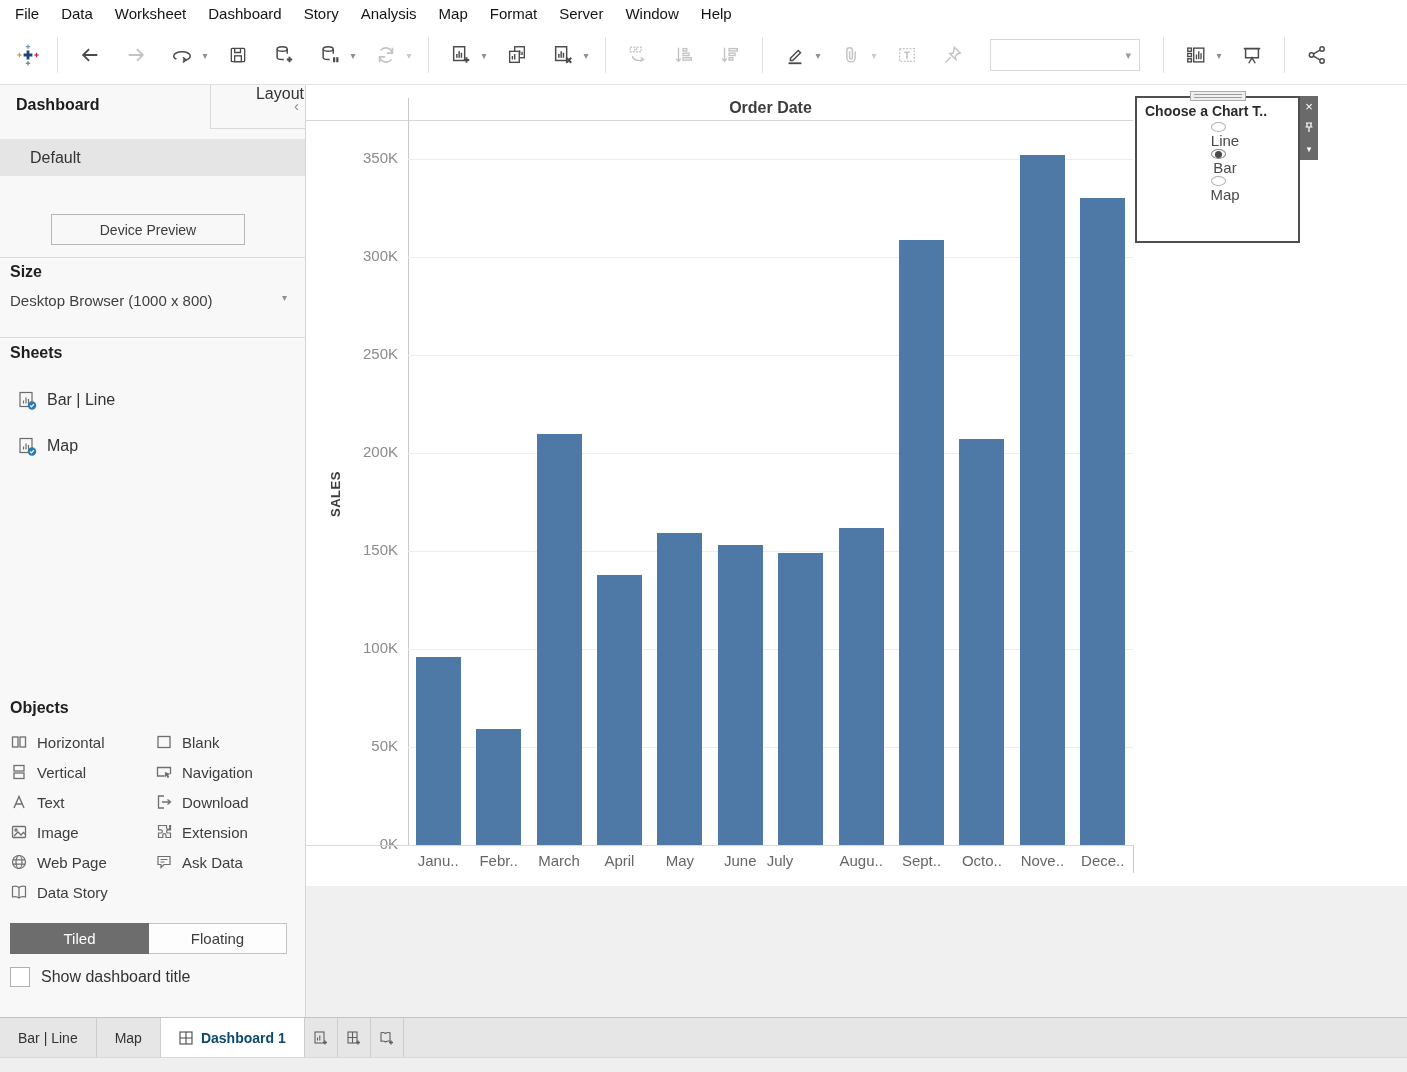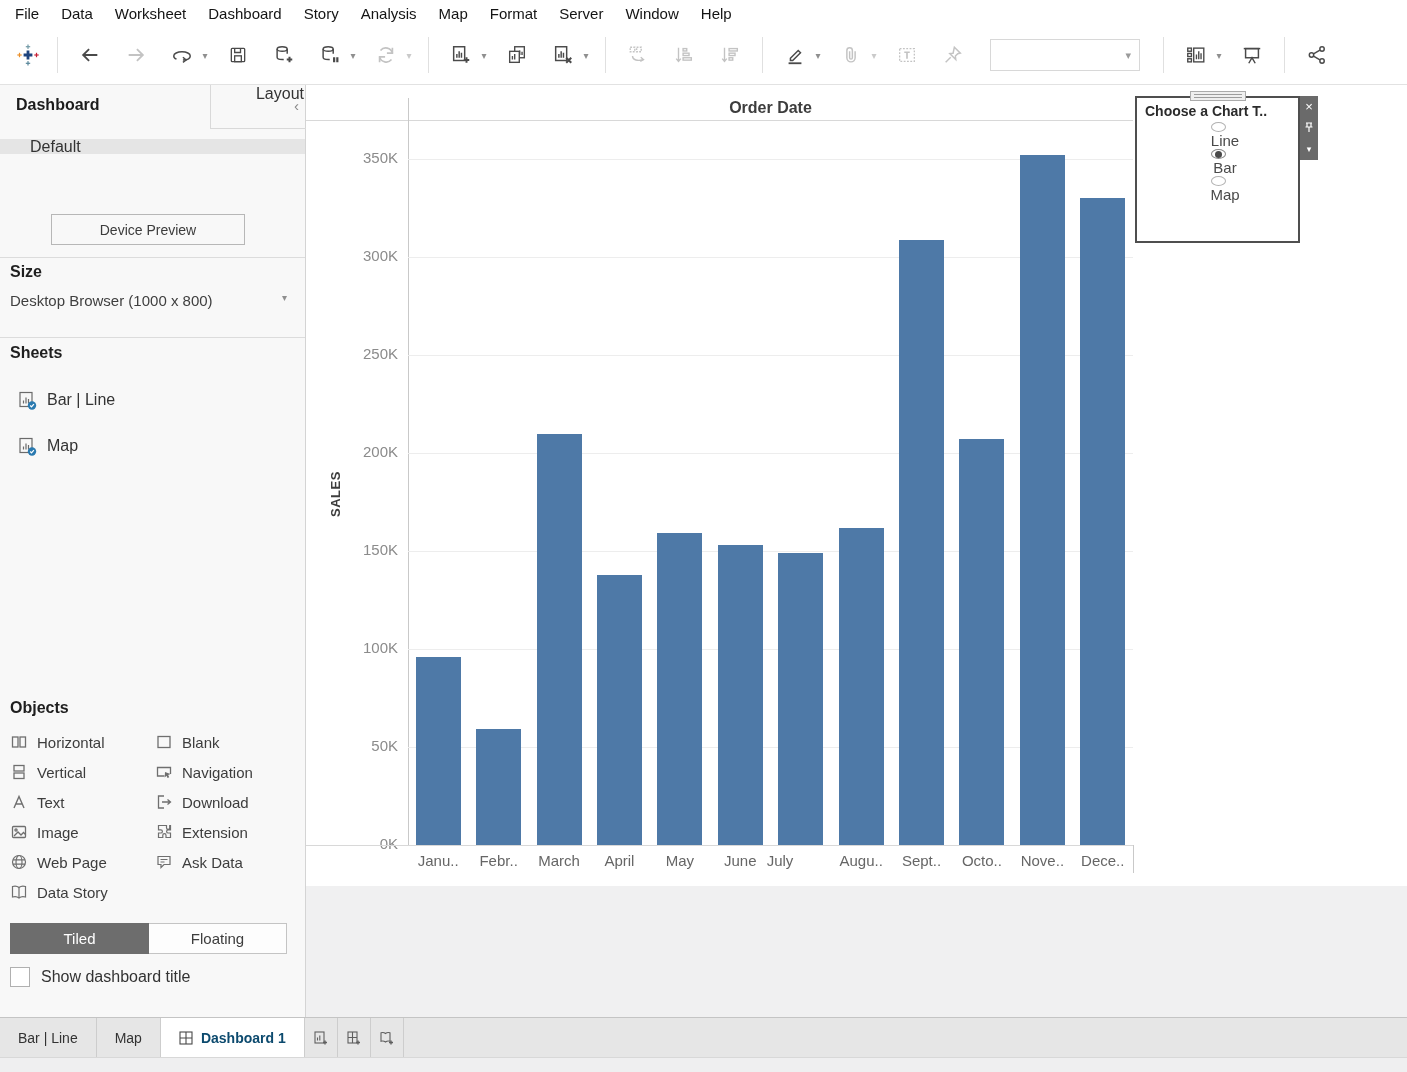--- a/index.html
+++ b/index.html
@@ -12,21 +12,21 @@
   .caret { background:none; border:none; width:12px; color:#8f8f8f; font-size:10px; margin-right:4px; margin-left:-6px; }
   .caret.dis { color:#cacaca; }
   .tsep { width:1px; height:36px; background:#e0e0e0; margin:0 9px; }
   .fit-combo { width:150px; height:32px; border:1px solid #d8d8d8; background:#fff; margin:0 14px; display:flex; align-items:center; justify-content:flex-end; padding-right:8px; color:#9a9a9a; font-size:11px; }
   .main { display:flex; height:932px; }
   .sidebar { width:306px; height:932px; background:#f8f8f8; border-right:1px solid #d4d4d4; position:relative; flex:none; }
   .s-tabs { position:absolute; top:0; left:0; width:100%; height:44px; }
   .s-tab-dash { position:absolute; left:16px; top:11px; font-size:16px; font-weight:bold; color:#1c1c1c; }
   .s-tab-layout { position:absolute; left:166px; top:0; width:139px; height:44px; border-left:1px solid #d9d9d9; border-bottom:1px solid #d9d9d9; display:flex; justify-content:center; font-size:16px; color:#333;margin-left:44px; }
   .s-collapse { position:absolute; right:6px; top:12px; color:#888; font-size:15px; }
-  .device-row { position:absolute; left:0; width:100%; height:15px; display:flex; align-items:center; font-size:16px; color:#333; }
+  .device-row { position:absolute; left:0; width:100%; height:37px; display:flex; align-items:center; font-size:16px; color:#333; }
   .device-row.sel { background:#e5e5e5; }
   .devprev-btn { position:absolute; left:51px; top:129px; width:194px; height:31px; border:1px solid #b7b7b7; background:transparent; font-size:14px; color:#3c3c3c; font-family:"Liberation Sans",sans-serif; }
   .s-hr { position:absolute; left:0; width:100%; height:1px; background:#dcdcdc; }
   .s-heading { position:absolute; left:10px; font-size:16px; font-weight:bold; color:#1f1f1f; }
   .size-value { position:absolute; left:10px; top:207px; font-size:15px; color:#3f3f3f; display:flex; align-items:flex-end; }
   .size-caret { position:absolute; right:18px; top:207px; color:#8f8f8f; font-size:10px; }
   .sheet-item { position:absolute; left:0; width:100%; height:34px; display:flex; align-items:center; padding-left:18px; font-size:16px; color:#333; }
   .sheet-item svg { margin-right:10px; }
   .obj-grid { position:absolute; left:10px; top:642px; width:288px; display:grid; grid-template-rows:repeat(6,30px); grid-auto-flow:column; grid-template-columns:145px 143px; }
   .obj-item { display:flex; align-items:center; font-size:15px; color:#3d3d3d; }

